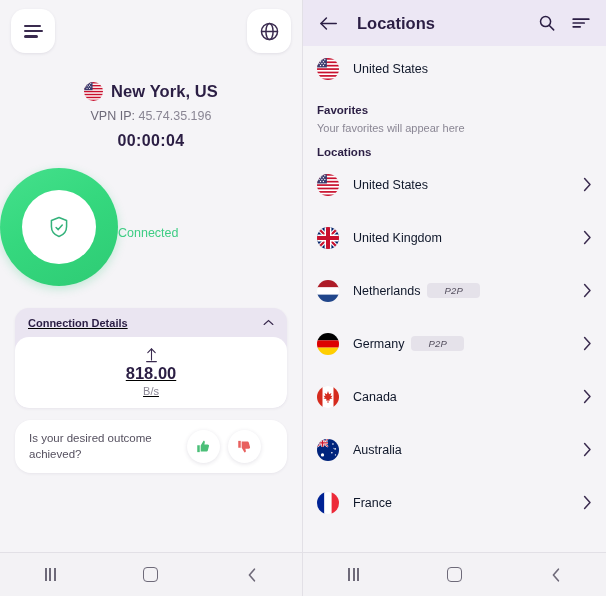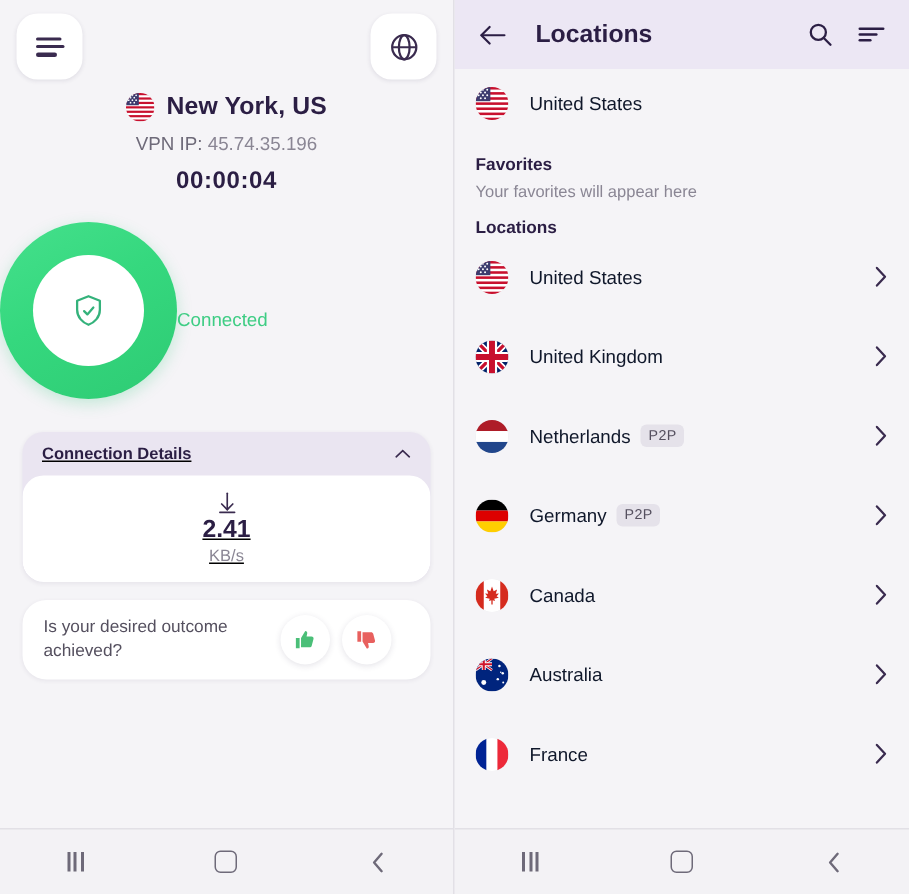--- a/index.html
+++ b/index.html
@@ -30,21 +30,21 @@
     box-shadow:0 1px 3px rgba(50,40,80,.10);
   }
   .icon-btn.left { left:11px; }
   .icon-btn.right { right:11px; }
   .ham { width:19px; height:13px; display:flex; flex-direction:column; justify-content:space-between; }
   .ham i { display:block; height:2.6px; background:#3a2b4f; border-radius:2px; }
   .ham i:nth-child(1){ width:17px; }
   .ham i:nth-child(2){ width:19px; }
   .ham i:nth-child(3){ width:14px; }
 
-  .loc-head { text-align:center; margin-top:0; }
+  .loc-head { text-align:center; margin-top:20px; }
   .loc-row { display:flex; align-items:center; justify-content:center; gap:8px; }
   .loc-name { font-size:16.5px; font-weight:bold; color:#2b1e44; letter-spacing:.1px; }
   .vpn-ip { margin-top:8px; font-size:12.5px; color:#8a8694; }
   .vpn-ip b { font-weight:normal; color:#6e6a79; }
   .timer { margin-top:9px; font-size:16px; font-weight:bold; color:#2b1e44; letter-spacing:.4px; }
 
   .ring-wrap { margin-top:18px; display:flex; flex-direction:row; align-items:center; }
   .ring {
     width:118px; height:118px; border-radius:50%;
     background:linear-gradient(150deg,#45e08c 0%,#35d87e 45%,#2ecb74 100%);
@@ -116,22 +116,23 @@
   .sec-sub { font-size:11px; color:#8a8694; padding:6px 14px 0 14px; }
 
   .loc-item {
     display:flex; align-items:center;
     padding:0 14px; height:53px;
   }
   .loc-item.recent { height:46px; }
   .loc-label { font-size:12.5px; color:#0f172a; margin-left:14px; }
   .p2p {
     margin-left:7px; font-size:9.5px; color:#55505f;
-    background:#e5e2ea; border-radius:4px; padding:2px 5px;
+    background:#e5e2ea; border-radius:4px; padding:2px 17px;
     letter-spacing:.2px;
+    font-style:italic;
   }
   .spacer { flex:1; }
   .chev-r { width:9px; height:15px; }
 
   
   .flag { width:22px; height:22px; border-radius:50%; overflow:hidden; flex:0 0 auto;
           box-shadow:0 0 0 .5px rgba(0,0,0,.08) inset; }
   .flag.sm { width:19px; height:19px; }
   .flag svg { display:block; width:100%; height:100%; }
 
@@ -224,27 +225,27 @@
       <div class="cd-head">
         <span class="cd-title">Connection Details</span>
         <svg class="chev-up" viewBox="0 0 12 8" fill="none" stroke="#3a2b4f" stroke-width="1.3" stroke-linecap="round">
             <polyline points="1,6.3 6,1.7 11,6.3"></polyline>
           </svg>
       </div>
       <div class="cd-body">
         <div class="cd-col">
           <div class="cd-arrow">
             <svg width="13" height="16" viewBox="0 0 13 16" fill="none" stroke="#3a2b4f" stroke-width="1.1" stroke-linecap="round">
-              <line x1="6.5" y1="1.8" x2="6.5" y2="12.6"></line>
-                <polyline points="2.8,9 6.5,12.8 10.2,9"></polyline>
+              <line x1="6.5" y1="13" x2="6.5" y2="2"></line>
+                <polyline points="2.8,5.6 6.5,1.8 10.2,5.6"></polyline>
                 <line x1="1.6" y1="14.6" x2="11.4" y2="14.6"></line>
             </svg>
           </div>
-          <div class="cd-val">2.41</div>
-          <div class="cd-unit">KB/s</div>
+          <div class="cd-val">818.00</div>
+          <div class="cd-unit">B/s</div>
         </div>
       </div>
     </div>
 
     <div class="fb-card">
       <div class="fb-text">Is your desired outcome achieved?</div>
       <div class="fb-btn">
         <svg width="15" height="15" viewBox="0 0 24 24" fill="#4bbf78">
           <path d="M2 10h4v11H2z"></path>
             <path d="M7.5 10.2 12 2.6c1.5 0 2.4 1.1 2.1 2.6l-.7 3.4h5.3c1.5 0 2.5 1.3 2.1 2.7l-1.9 7c-.3 1-1.2 1.7-2.3 1.7H7.5z"></path>

